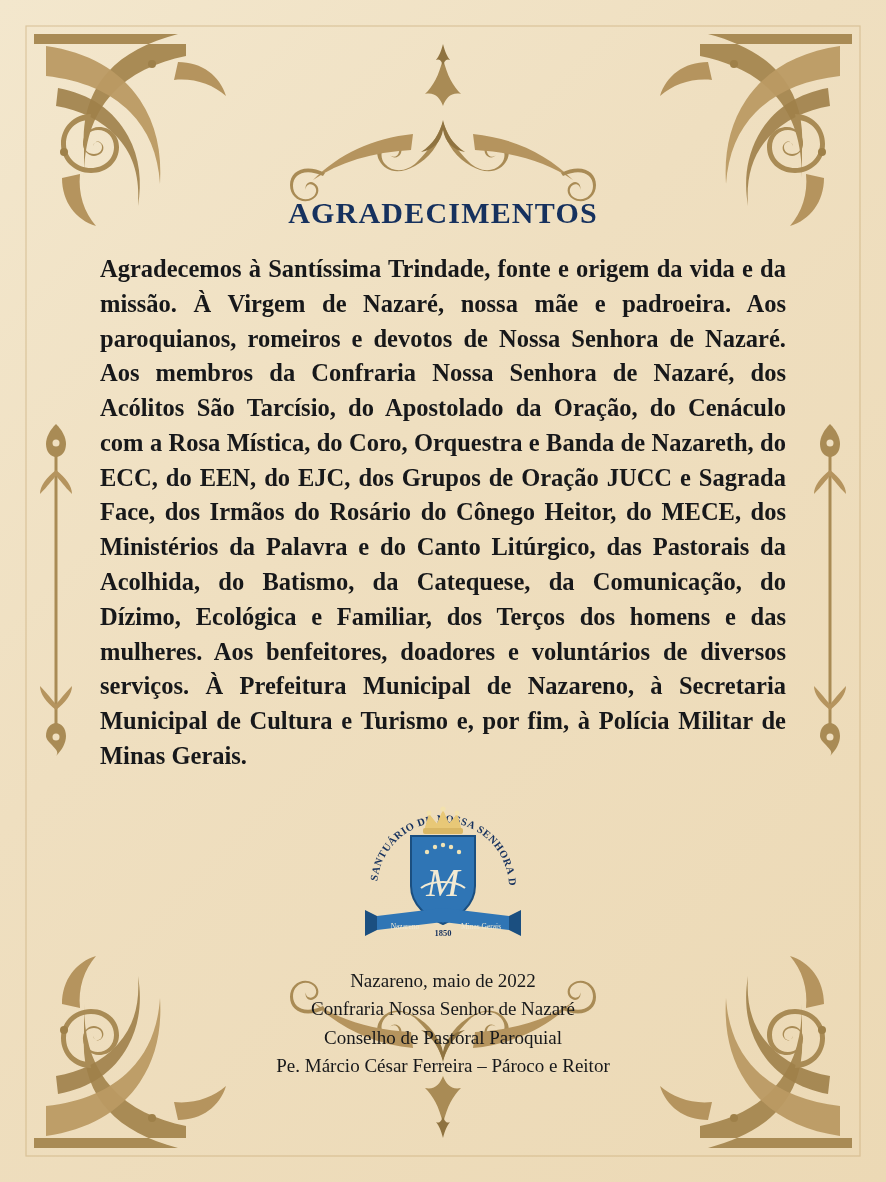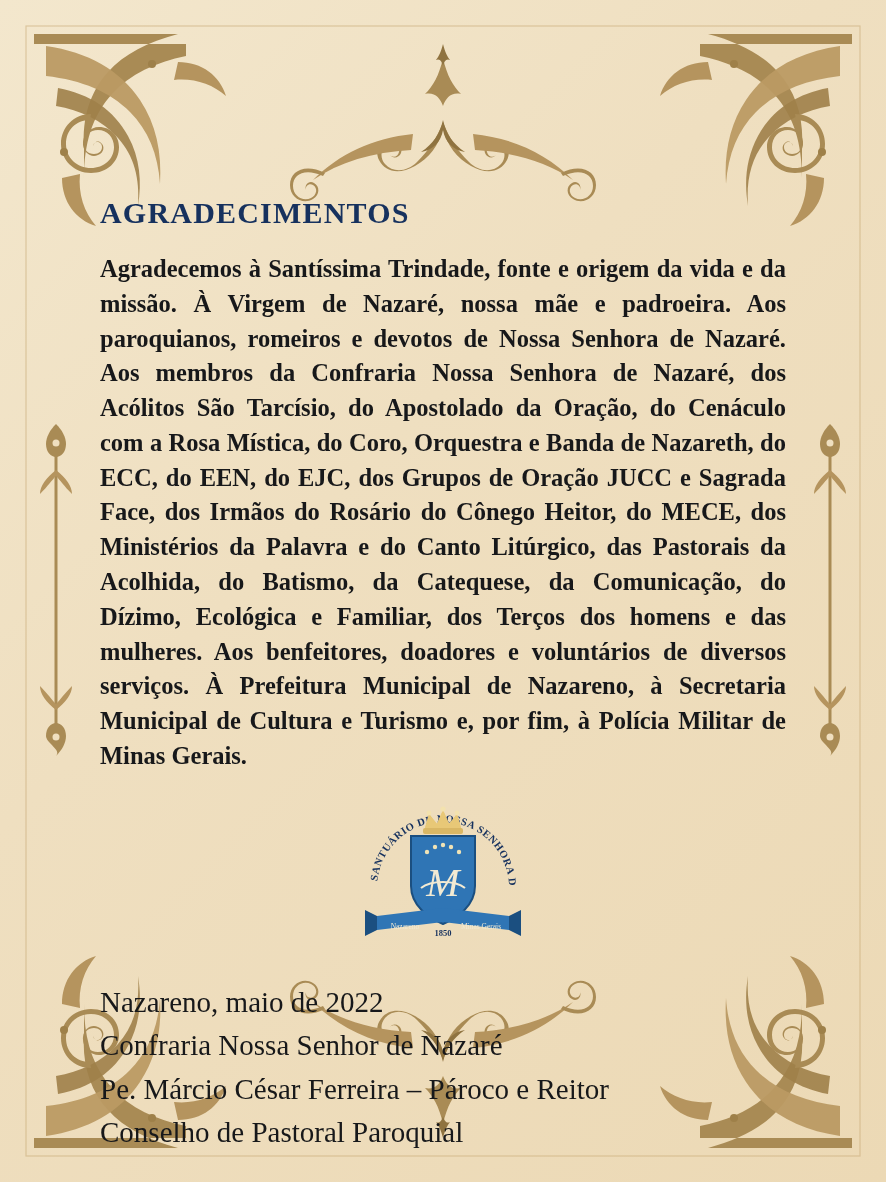--- a/index.html
+++ b/index.html
@@ -34,20 +34,21 @@
 
   
   .content {
     position: absolute;
     left: 100px;
     top: 196px;
     width: 686px;
   }
 
   .title {
+    text-align: center;
     font-family: "Liberation Serif", serif;
     font-weight: bold;
     font-size: 30px;
     letter-spacing: 1.2px;
     color: #16315e;
     margin: 0 0 22px 0;
   }
 
   .body-text {
     font-family: "Liberation Serif", serif;
@@ -67,23 +68,24 @@
     justify-content: center;
   }
   .emblem {
     width: 200px;
     height: 175px;
     display: block;
   }
 
   
   .signature {
-    margin-top: 22px;
-    font-family: "Liberation Serif", serif;
-    font-size: 29px;
+    margin-top: 8px;
+    text-align: center;
+    font-family: "Liberation Serif", serif;
+    font-size: 19px;
     line-height: 1.5;
     color: #17181a;
   }
   .signature div { white-space: nowrap; }
 </style>
 </head>
 <body>
 
 <div class="page">
 
@@ -226,18 +228,18 @@
           <text x="62" y="145" text-anchor="middle" font-family="Liberation Serif, serif" font-size="7.5" fill="#f2ead3">Nazareno</text>
           <text x="138" y="145" text-anchor="middle" font-family="Liberation Serif, serif" font-size="7.5" fill="#f2ead3">Minas Gerais</text>
           <text x="100" y="152" text-anchor="middle" font-family="Liberation Serif, serif" font-size="8.5" font-weight="bold" fill="#16315e">1850</text>
         </g>
       </svg>
     </div>
 
     <div class="signature">
       <div>Nazareno, maio de 2022</div>
       <div>Confraria Nossa Senhor de Nazaré</div>
+      <div>Conselho de Pastoral Paroquial</div>
       <div>Pe. Márcio César Ferreira – Pároco e Reitor</div>
-      <div>Conselho de Pastoral Paroquial</div>
     </div>
 
   </div>
 </div>
 
 </body></html>

